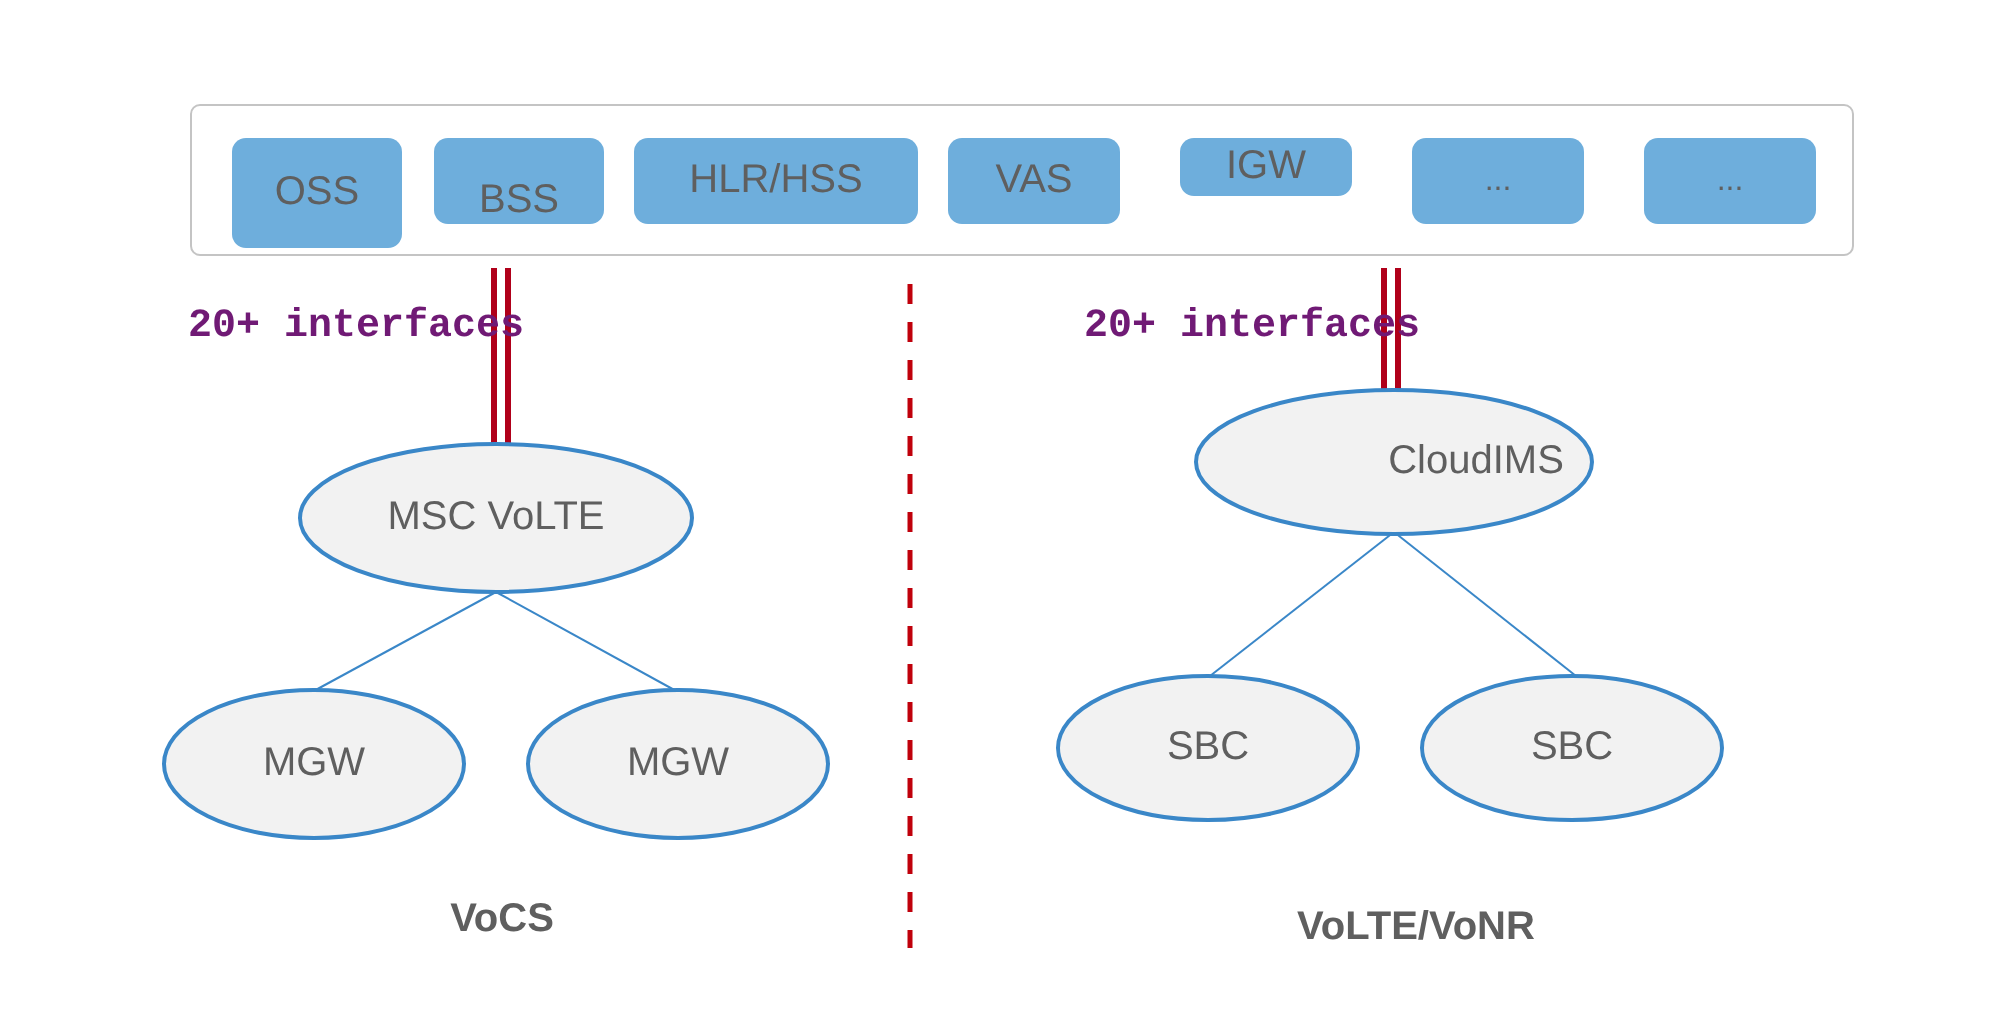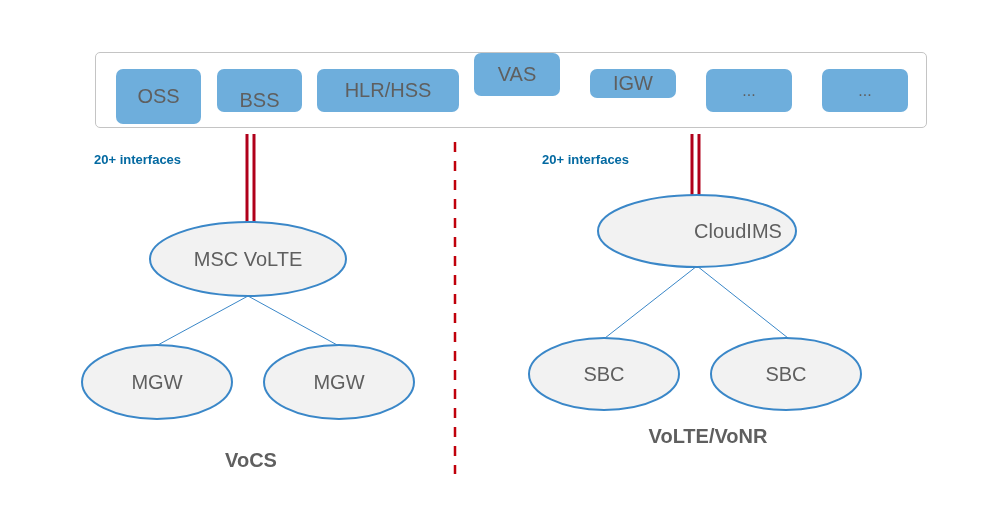--- a/index.html
+++ b/index.html
@@ -1,39 +1,39 @@
 <!DOCTYPE html>
 <html><head>
 <meta charset="utf-8">
 <style>
   html, body { margin:0; padding:0; background:#ffffff; }
   body { width:1000px; height:506px; position:relative; overflow:hidden; font-family:"Liberation Sans", sans-serif; }
   svg { position:absolute; left:0; top:0; }
   .sys-box { position:absolute; background:#6eaedc; border-radius:7px; color:#5f5f5f; font-size:20px; display:flex; align-items:center; justify-content:center; }
   .sys-box.more { font-size:16px; }
   .frame { position:absolute; left:95px; top:52px; width:832px; height:76px; border:1px solid #c4c4c4; border-radius:5px; box-sizing:border-box; background:#fff; }
-  .iface-label { position:absolute; color:#0369a1; font-weight:bold; font-size:13px; white-space:nowrap; }
+  .iface-label { position:absolute; color:#701a75; font-weight:bold; font-size:20px; white-space:nowrap;font-family:Liberation Mono, monospace; }
   .node-label { position:absolute; color:#5f5f5f; font-size:20px; transform:translate(-50%,-50%); white-space:nowrap; }
   .domain-label { position:absolute; color:#5f5f5f; font-size:20px; font-weight:bold; transform:translate(-50%,-50%); white-space:nowrap; }
 </style>
 </head>
 <body>
 
 <div class="frame"></div>
 
 <div class="sys-box" style="left:116px;top:69px;width:85px;height:55px;">
     <span>OSS</span>
   </div>
 <div class="sys-box" style="left:217px;top:69px;width:85px;height:43px;align-items:flex-end;">
     <span>BSS</span>
   </div>
 <div class="sys-box" style="left:317px;top:69px;width:142px;height:43px;">
     <span>HLR/HSS</span>
   </div>
-<div class="sys-box" style="left:474px;top:53px;width:86px;height:43px;">
+<div class="sys-box" style="left:474px;top:69px;width:86px;height:43px;">
     <span>VAS</span>
   </div>
 <div class="sys-box" style="left:590px;top:69px;width:86px;height:29px;">
     <span>IGW</span>
   </div>
 <div class="sys-box more" style="left:706px;top:69px;width:86px;height:43px;">
     <span>...</span>
   </div>
 <div class="sys-box more" style="left:822px;top:69px;width:86px;height:43px;">
     <span>...</span>
@@ -69,13 +69,13 @@
 <div class="iface-label" style="left:542px;top:152px;">20+ interfaces</div>
 
 <div class="node-label" style="left:248px;top:259px;">MSC VoLTE</div>
 <div class="node-label" style="left:157px;top:382px;">MGW</div>
 <div class="node-label" style="left:339px;top:382px;">MGW</div>
 <div class="node-label" style="left:697px;top:231px;margin-left:41px;">CloudIMS</div>
 <div class="node-label" style="left:604px;top:374px;">SBC</div>
 <div class="node-label" style="left:786px;top:374px;">SBC</div>
 
 <div class="domain-label" style="left:251px;top:460px;text-align:center;">VoCS</div>
-<div class="domain-label" style="left:708px;top:436px;">VoLTE/VoNR</div>
+<div class="domain-label" style="left:708px;top:464px;">VoLTE/VoNR</div>
 
 </body></html>

